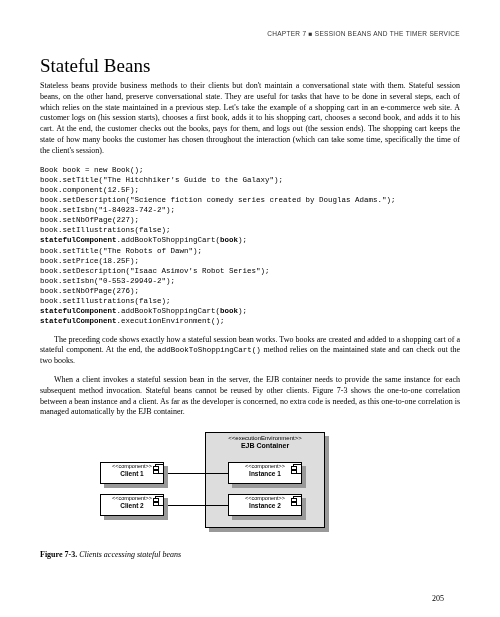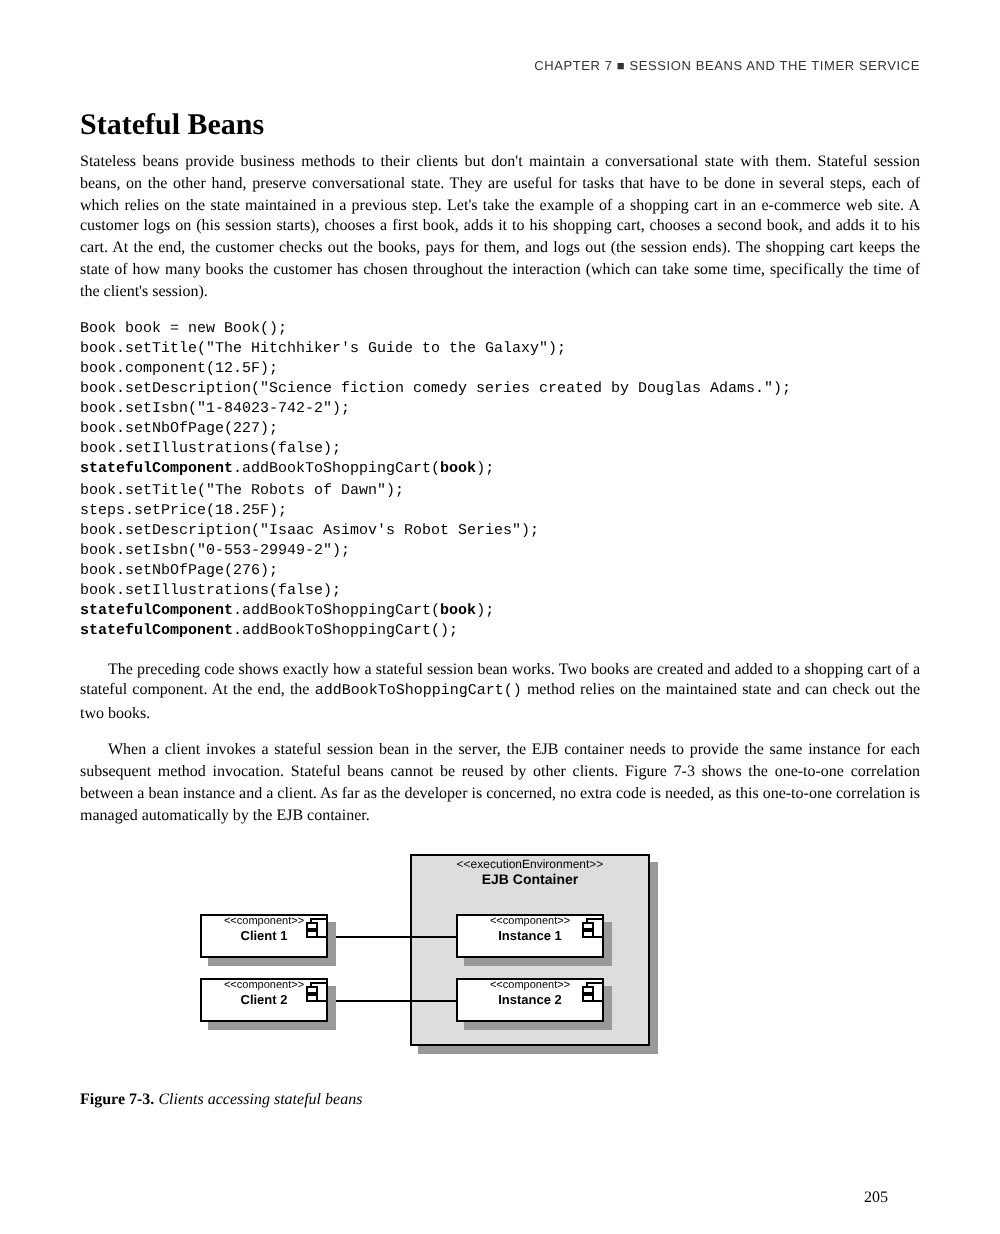--- a/index.html
+++ b/index.html
@@ -16,22 +16,22 @@
     .header {
       text-align: right;
       font-size: 6.5px;
       letter-spacing: 0.3px;
       color: #333;
       margin-bottom: 18px;
       font-family: Arial, sans-serif;
     }
     h1 {
       font-family: Georgia, serif;
-      font-size: 15px;
-      font-weight: bold;
+      font-size: 19px;
+      font-weight: normal;
       margin-bottom: 4px;
     }
     .para {
       font-size: 8px;
       line-height: 1.35;
       text-align: justify;
       margin-bottom: 8px;
     }
     .indent { text-indent: 14px; }
     .code-block {
@@ -144,27 +144,27 @@
 
 <div class="code-block"><span>Book book = new Book();</span>
 <span>book.setTitle("The Hitchhiker's Guide to the Galaxy");</span>
 <span>book.component(12.5F);</span>
 <span>book.setDescription("Science fiction comedy series created by Douglas Adams.");</span>
 <span>book.setIsbn("1-84023-742-2");</span>
 <span>book.setNbOfPage(227);</span>
 <span>book.setIllustrations(false);</span>
 <span class="bold">statefulComponent</span><span>.addBookToShoppingCart(</span><span class="bold">book</span><span>);</span>
 <span>book.setTitle("The Robots of Dawn");</span>
-<span>steps.setPrice(18.25F);</span>
+<span>book.setPrice(18.25F);</span>
 <span>book.setDescription("Isaac Asimov's Robot Series");</span>
 <span>book.setIsbn("0-553-29949-2");</span>
 <span>book.setNbOfPage(276);</span>
 <span>book.setIllustrations(false);</span>
 <span class="bold">statefulComponent</span><span>.addBookToShoppingCart(</span><span class="bold">book</span><span>);</span>
-<span class="bold">statefulComponent</span><span>.addBookToShoppingCart();</span></div>
+<span class="bold">statefulComponent</span><span>.executionEnvironment();</span></div>
 
 <p class="para indent"><span>The preceding code shows exactly how a stateful session bean works. Two books are created and added to a shopping cart of a stateful component. At the end, the </span><span class="mono-inline">addBookToShoppingCart()</span><span> method relies on the maintained state and can check out the two books.</span></p>
 
 <p class="para indent">When a client invokes a stateful session bean in the server, the EJB container needs to provide the same instance for each subsequent method invocation. Stateful beans cannot be reused by other clients. Figure 7-3 shows the one-to-one correlation between a bean instance and a client. As far as the developer is concerned, no extra code is needed, as this one-to-one correlation is managed automatically by the EJB container.</p>
 
 <div class="figure">
   <div class="uml-wrap">
 
     <div class="ejb-container">
       <div class="stereo">&lt;&lt;executionEnvironment&gt;&gt;</div>

